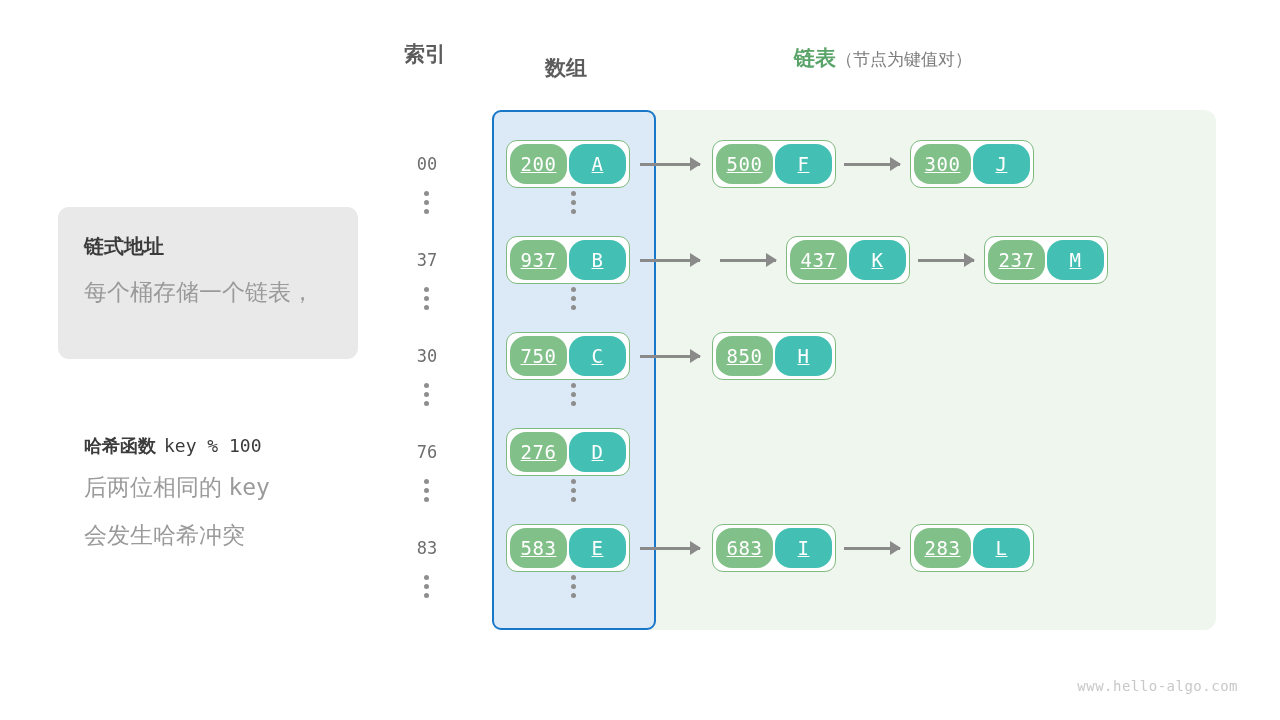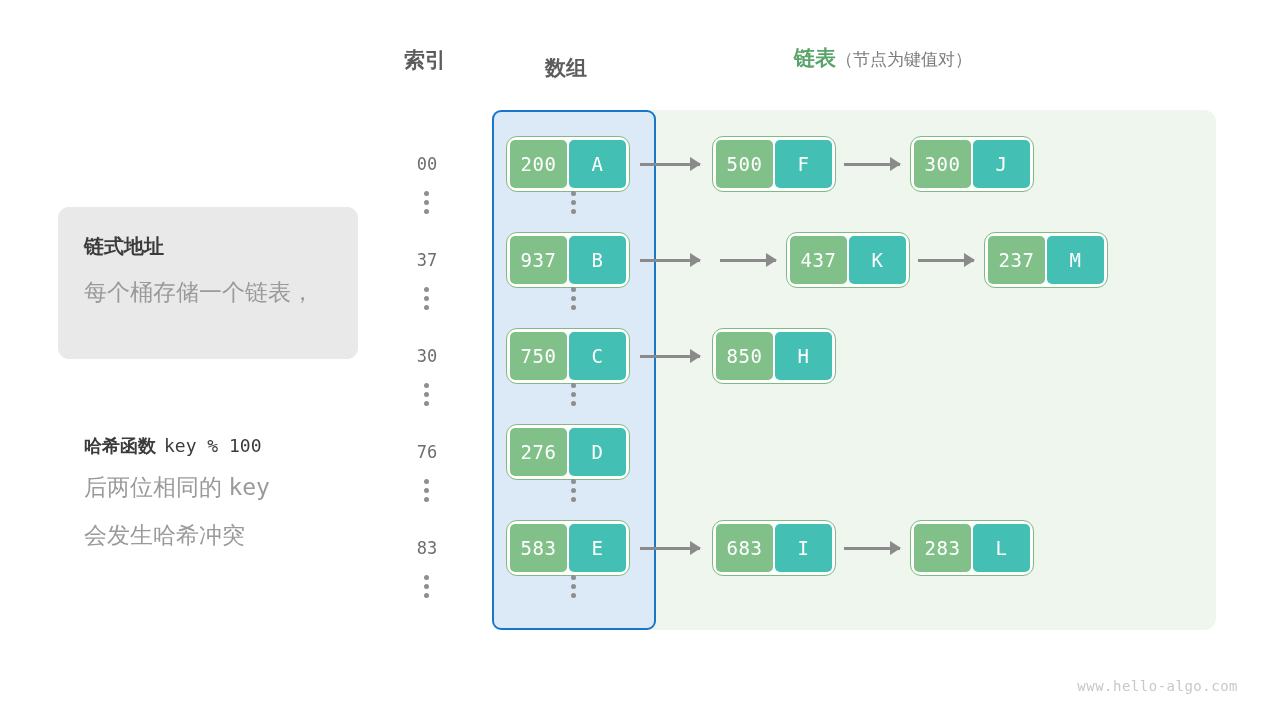--- a/index.html
+++ b/index.html
@@ -12,21 +12,21 @@
   #stage { position: relative; width: 1280px; height: 720px; }
 
   
   .hdr {
     position: absolute;
     font-size: 21px;
     font-weight: bold;
     color: #5c5c5c;
     white-space: nowrap;
   }
-  #hdr-index { left: 404px; top: 46px; font-family: Liberation Mono, monospace; }
+  #hdr-index { left: 404px; top: 40px; font-family: Liberation Mono, monospace; }
   #hdr-array { left: 545px; top: 54px; }
   #hdr-list  { left: 794px; top: 44px; color: #5aa469; }
   #hdr-list .sub {
     font-size: 17px;
     font-weight: normal;
     color: #7c7c7c;
   }
 
   
   #green-panel {
@@ -77,26 +77,27 @@
     border: 1.5px solid #7fba7f;
     border-radius: 11px;
     background: #ffffff;
     padding: 3px;
     flex: 0 0 auto;
   }
   .cell {
     display: flex;
     align-items: center;
     justify-content: center;
-    height: 48px;
-    border-radius: 5px;
+    height: 40px;
+    border-radius: 16px;
     color: #ffffff;
     font-family: "DejaVu Sans Mono", "Liberation Mono", monospace;
     font-size: 19px;
     letter-spacing: .5px;
+    text-decoration: underline;
   }
   .cell.key { width: 57px; background: #82c08a; }
   .cell.val { width: 57px; background: #44bfb4; margin-left: 2px; }
 
   
   .arrow {
     flex: 0 0 auto;
     position: relative;
     height: 3px;
     background: #8a8a8a;

